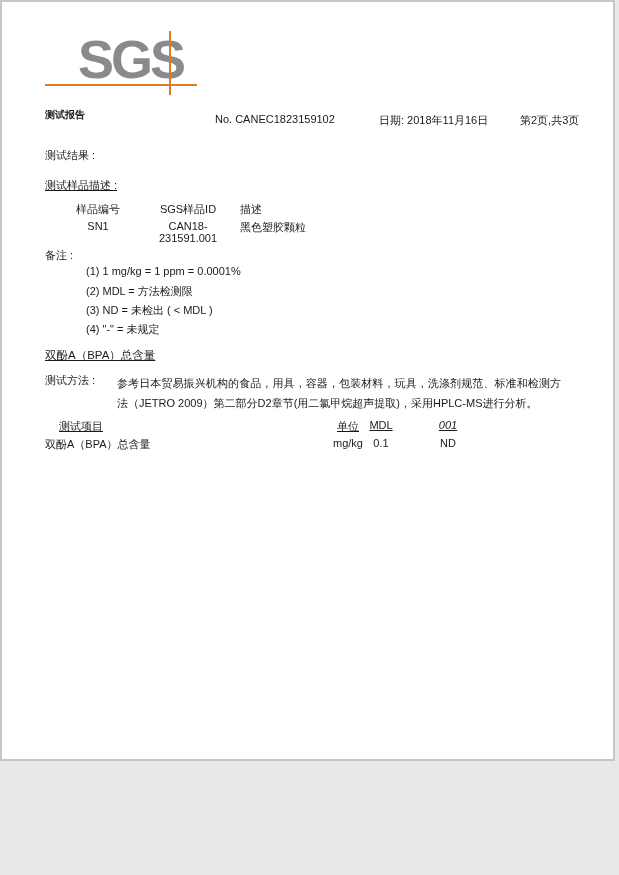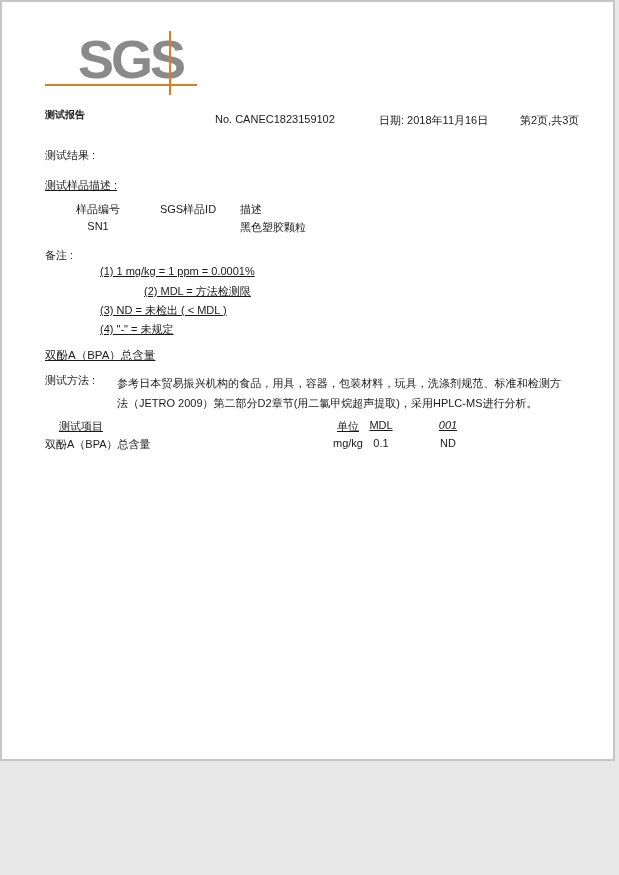--- a/index.html
+++ b/index.html
@@ -31,22 +31,22 @@
   .sample-desc-label { left:43px; top:176px; }
 
   
   .st-c1 { left:58px; width:76px; text-align:center; }
   .st-c2 { left:140px; width:92px; text-align:center; }
   .st-c3 { left:238px; text-align:left; }
   .st-head { top:200px; }
   .st-row { top:218px; }
 
   .notes-label { left:43px; top:246px; }
-  .note { left:98px;text-decoration:underline; }
-  .note-0 { top:263px; } .note-1 { top:282px;margin-left:44px; } .note-2 { top:301px; } .note-3 { top:320px; }
+  .note { left:84px; }
+  .note-0 { top:263px; } .note-1 { top:282px; } .note-2 { top:301px; } .note-3 { top:320px; }
 
   .bpa-heading { left:43px; top:346px; font-size:11.5px; }
   .method-label { left:43px; top:371px; }
   .method-text { left:115px; top:371px; width:444px; line-height:20px; text-align:justify; }
 
   
   .rt-head { top:417px;text-align:center; }
   .rt-row { top:435px; }
   .rt-item-h { left:57px; }
   .rt-item { left:43px; }
@@ -86,20 +86,21 @@
   <div class="abs date">日期: 2018年11月16日</div>
   <div class="abs pageinfo">第2页,共3页</div>
 
   <div class="abs txt11 results-label">测试结果 :</div>
   <div class="abs txt11 bold und sample-desc-label">测试样品描述 :</div>
 
   <div class="abs txt11 bold st-head st-c1">样品编号</div>
   <div class="abs txt11 bold st-head st-c2">SGS样品ID</div>
   <div class="abs txt11 bold st-head st-c3">描述</div>
   <div class="abs txt11 st-row st-c1">SN1</div>
+  <div class="abs txt11 st-row st-c2">CAN18-231591.001</div>
   <div class="abs txt11 st-row st-c3">黑色塑胶颗粒</div>
 
   <div class="abs txt11 notes-label">备注 :</div>
   <div class="abs txt11 note note-0">(1) 1 mg/kg = 1 ppm = 0.0001%</div>
   <div class="abs txt11 note note-1">(2) MDL = 方法检测限</div>
   <div class="abs txt11 note note-2">(3) ND = 未检出 ( &lt; MDL )</div>
   <div class="abs txt11 note note-3">(4) "-" = 未规定</div>
 
   <div class="abs bold und bpa-heading">双酚A（BPA）总含量</div>
   <div class="abs txt11 method-label">测试方法 :</div>

